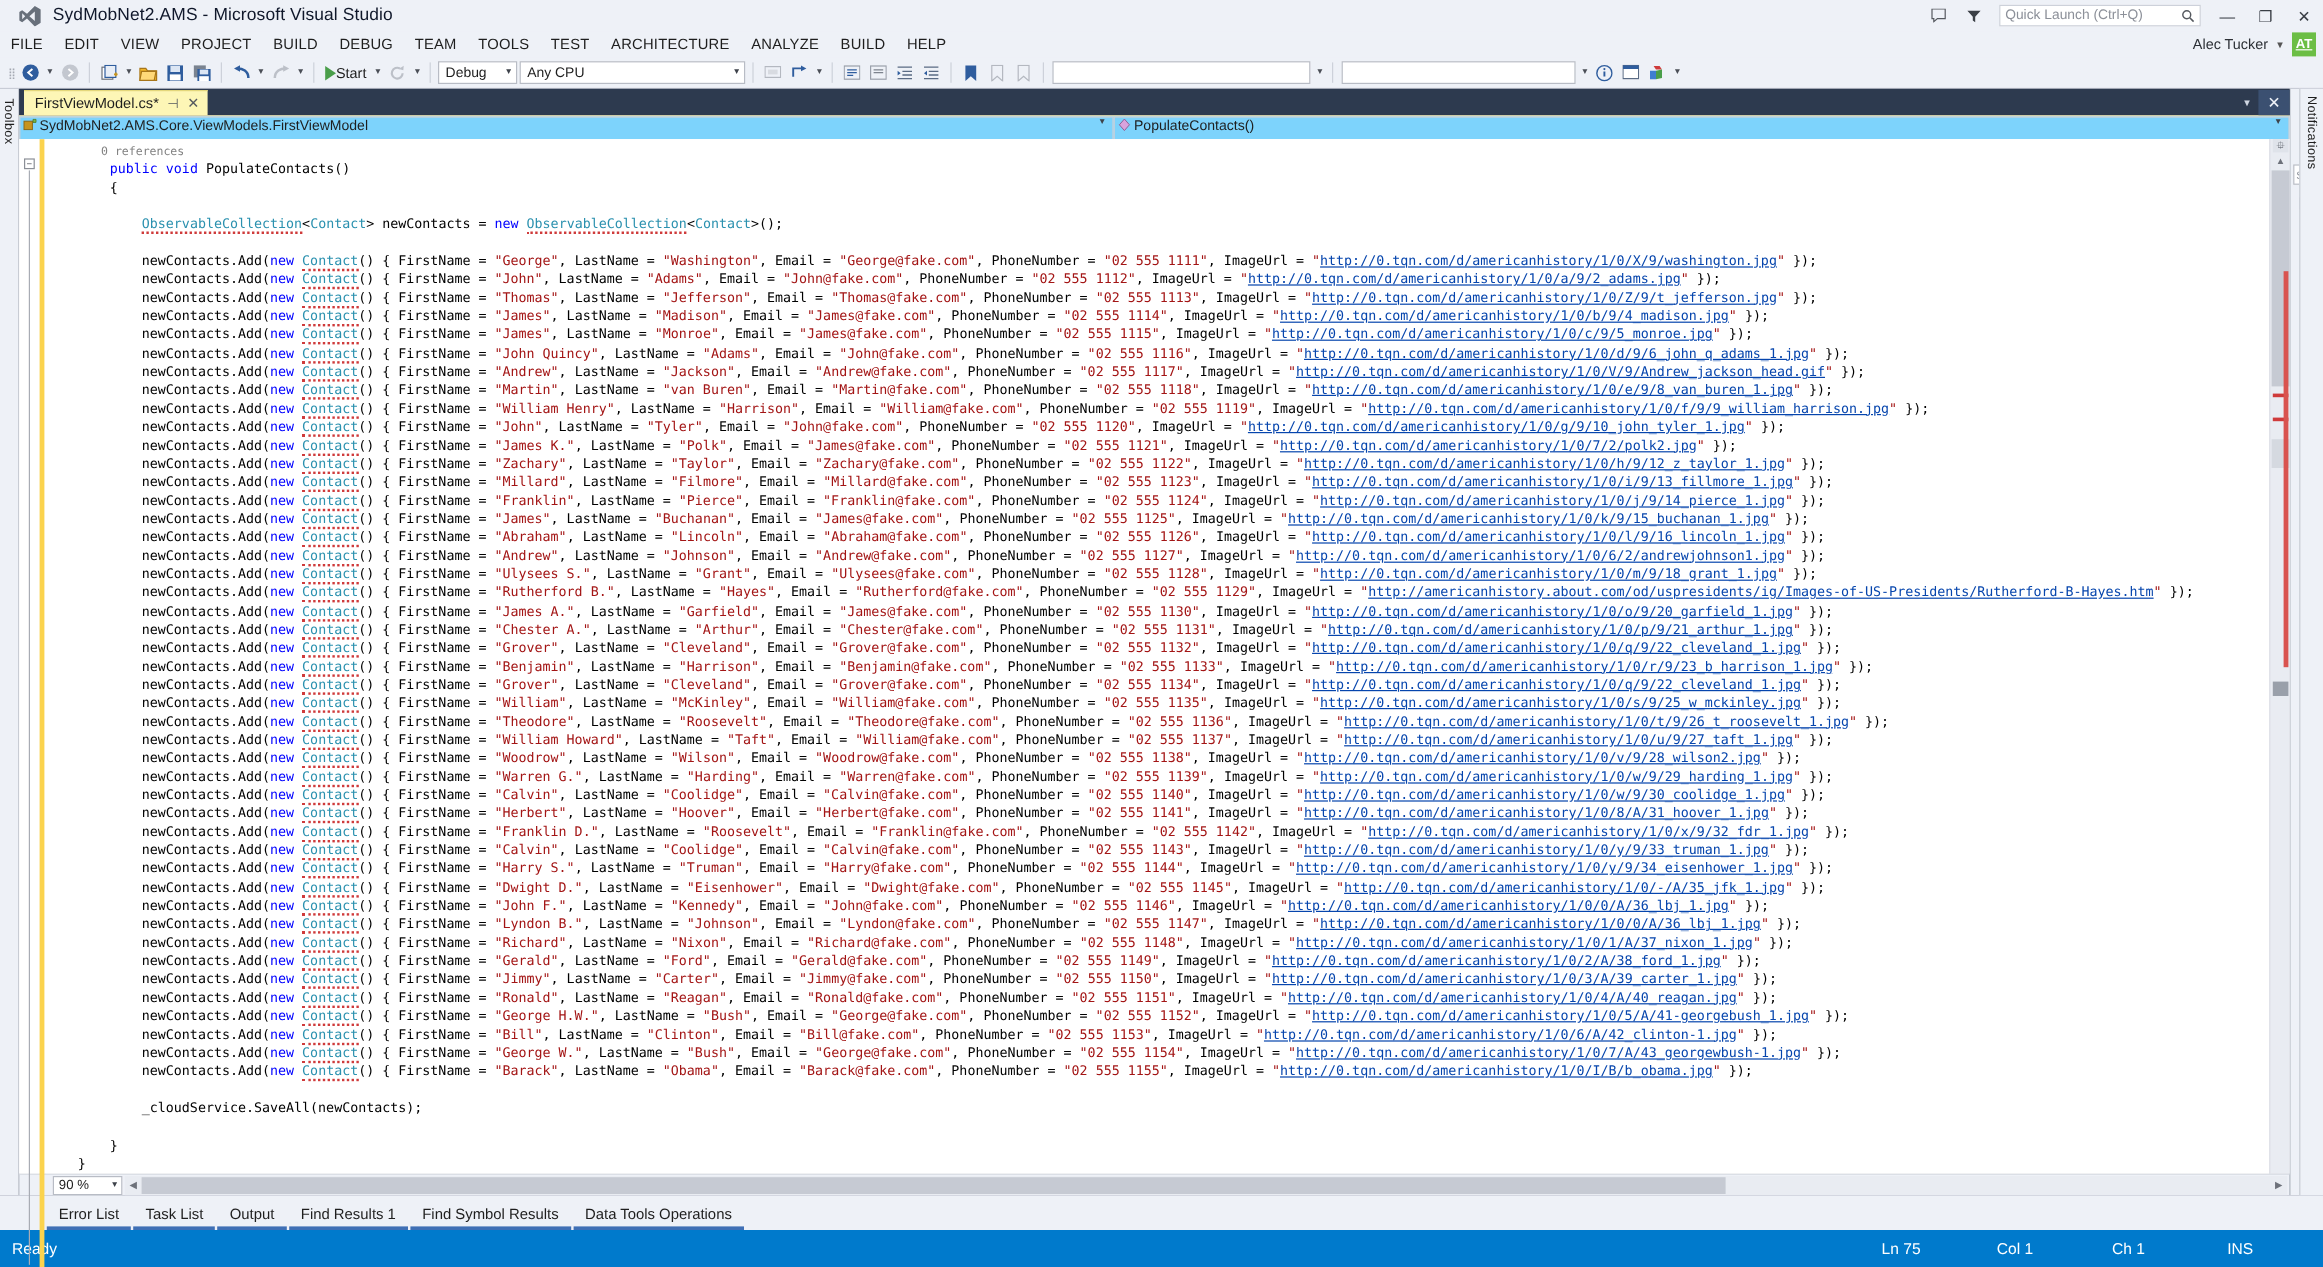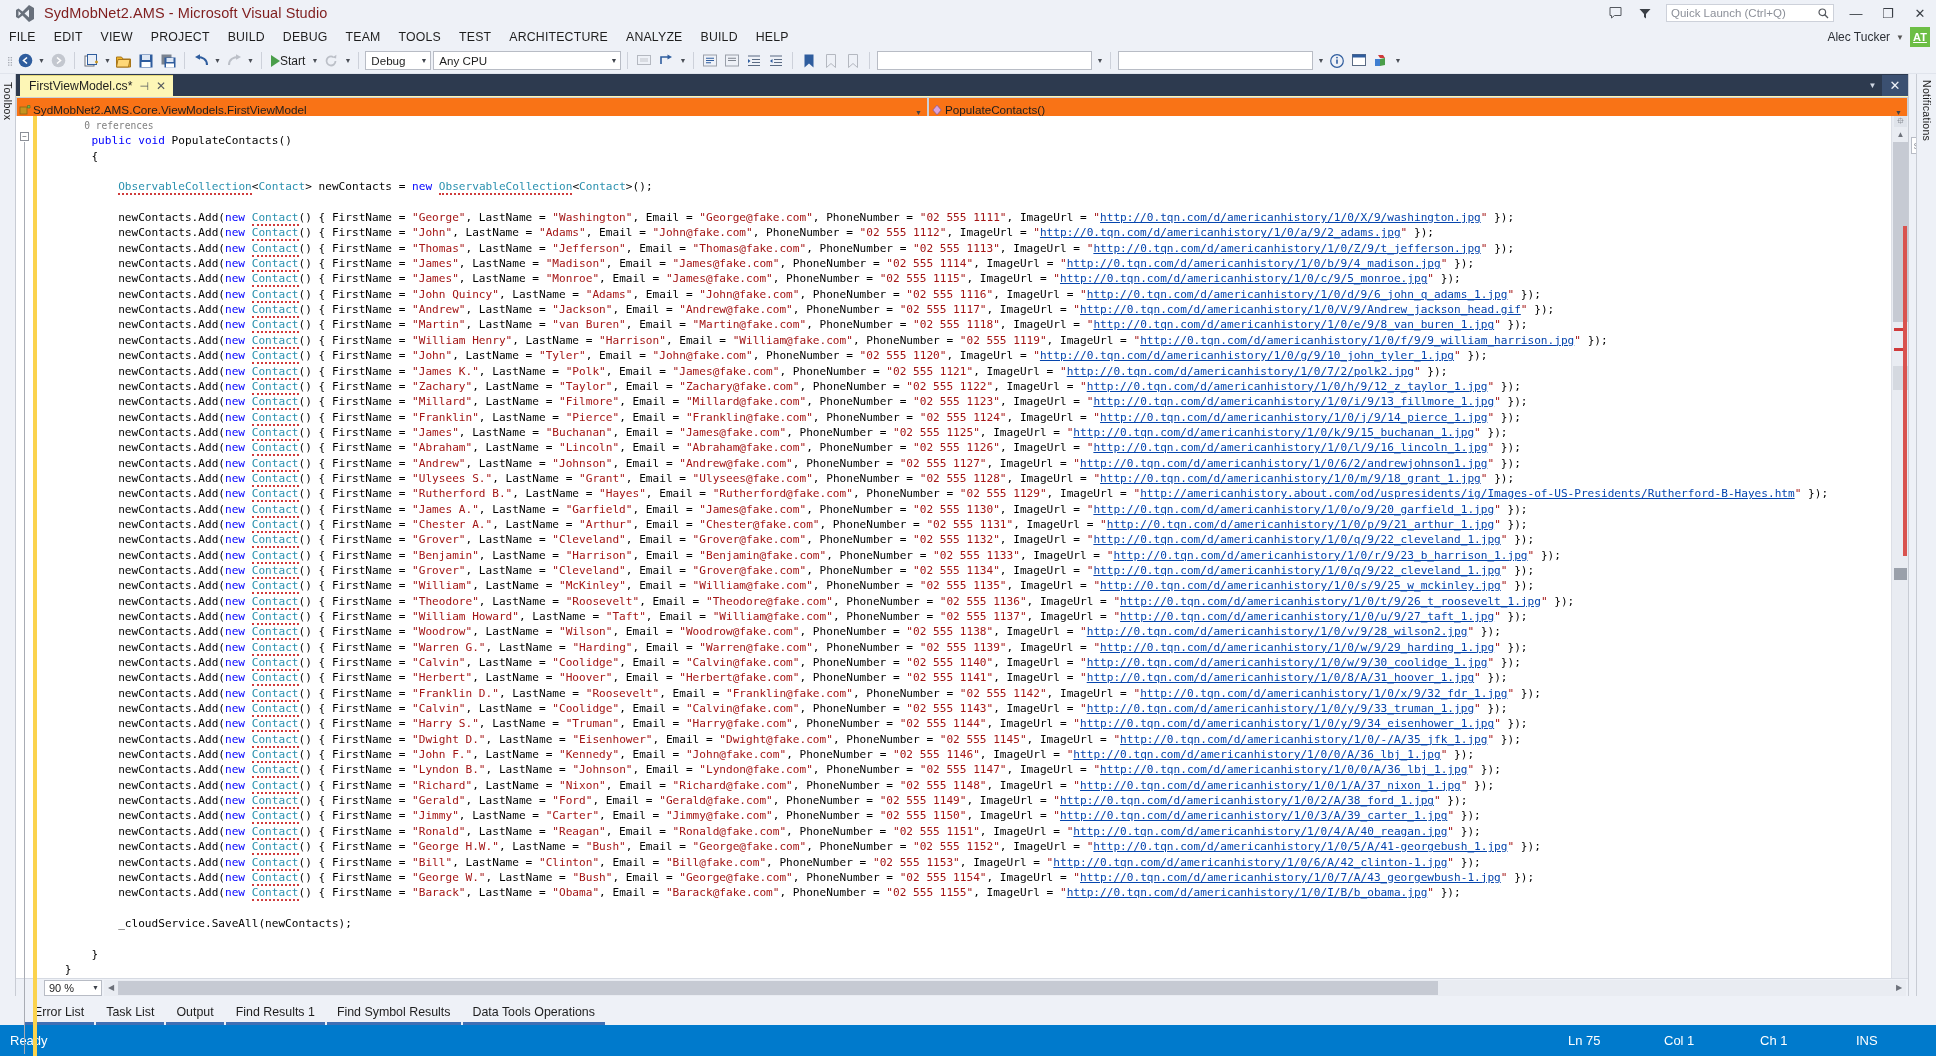--- a/index.html
+++ b/index.html
@@ -7,21 +7,21 @@
     width:1936px; height:1056px; overflow:hidden;
     background:#eef1f7;
     font-family:"Liberation Sans", sans-serif;
   }
   
   .titlebar{
     height:26px; background:#eef1f7; display:flex; align-items:center;
     position:relative;
   }
   .vs-logo{ width:22px; height:18px; margin-left:14px; margin-right:8px; display:flex; align-items:center; justify-content:center;}
-  .title-text{ font-size:14.5px; color:#7f1d1d; letter-spacing:.1px;}
+  .title-text{ font-size:14.5px; color:#0f172a; letter-spacing:.1px;}
   .title-right{ position:absolute; right:0; top:0; height:26px; display:flex; align-items:center; gap:0px;}
   .tb-icon{ width:30px; height:26px; display:flex; align-items:center; justify-content:center; color:#55595f;}
   .quicklaunch{
     width:168px; height:18px; background:#fff; border:1px solid #cdd1da;
     display:flex; align-items:center; padding:0 4px; margin:0 6px;
     font-size:11.5px; color:#8c9099;
   }
   .quicklaunch span{ flex:1; }
   .win-btn{ width:32px; height:26px; display:flex;align-items:center;justify-content:center;color:#3a3f46; font-size:13px;}
 
@@ -81,21 +81,21 @@
     font-size:12.2px;color:#1e1e1e; border-top:1px solid #e4d77b;
   }
   .tab .pin{ font-size:11px;color:#55595f; transform:rotate(0deg);}
   .tab .x{ font-size:12px;color:#55595f;}
   .tabstrip-right{ position:absolute;right:0;bottom:0;height:21px;display:flex;align-items:center;}
   .tsr-btn{ width:19px;height:21px;display:flex;align-items:center;justify-content:center;color:#cfd6e2;font-size:8px;}
   .tsr-x{ width:26px;height:21px;display:flex;align-items:center;justify-content:center;color:#eef1f7;font-size:13px;background:#3b5071;}
 
   
   .navbar{ height:20px;background:#fff;display:flex;align-items:center;border-top:2px solid #fdf6b6;border-bottom:1px solid #d6dae2;}
-  .navcell{ display:flex;align-items:flex-end;height:20px;border:1px solid #ccd0d8;background:#f97316;}
+  .navcell{ display:flex;align-items:flex-start;height:20px;border:1px solid #ccd0d8;background:#7dd3fc;}
   .navcell .ico{ width:16px;display:flex;align-items:center;justify-content:center;}
   .navcell .txt{ font-size:11.7px;color:#1e1e1e;white-space:nowrap;padding-right:6px;}
   .navcell .ar{ margin-left:auto;font-size:7px;color:#3d424a;padding:0 5px;}
   .nav-left{ flex:0 0 912px; }
   .nav-right{ flex:1; }
 
   
   .codewrap{ flex:1; display:flex; background:#fff; position:relative; min-height:0;}
   .fold-col{ width:17px;background:#fff;position:relative;}
   .fold-box{
@@ -147,21 +147,21 @@
   .rs-srch{ width:24px;height:17px;background:#fff;border:1px solid #b8bcc5;font-size:9px;color:#8c9099;display:flex;align-items:center;padding-left:2px;overflow:hidden;}
 
   
   .notif-tab{
     position:absolute; right:0; top:0; width:20px; height:100%;
     background:#eef1f7; border-left:1px solid #c8ccd4;
     display:flex; align-items:flex-start; justify-content:center; padding-top:6px;
   }
 
   
-  .dockbar{ height:29px;background:#eef1f7;display:flex;align-items:flex-end;padding-left:24px;}
+  .dockbar{ height:29px;background:#eef1f7;display:flex;align-items:flex-end;padding-left:39px;}
   .dock-tab{
     height:24px;display:flex;align-items:center;padding:0 10px;font-size:12.4px;color:#1e1e1e;
     border-bottom:3px solid #3f6fb5; margin-right:2px;
   }
   
   .statusbar{
     height:31px;background:#007acc;display:flex;align-items:center;color:#fff;font-size:13px;
     padding-left:10px;
   }
   .st-ready{ flex:1; }

